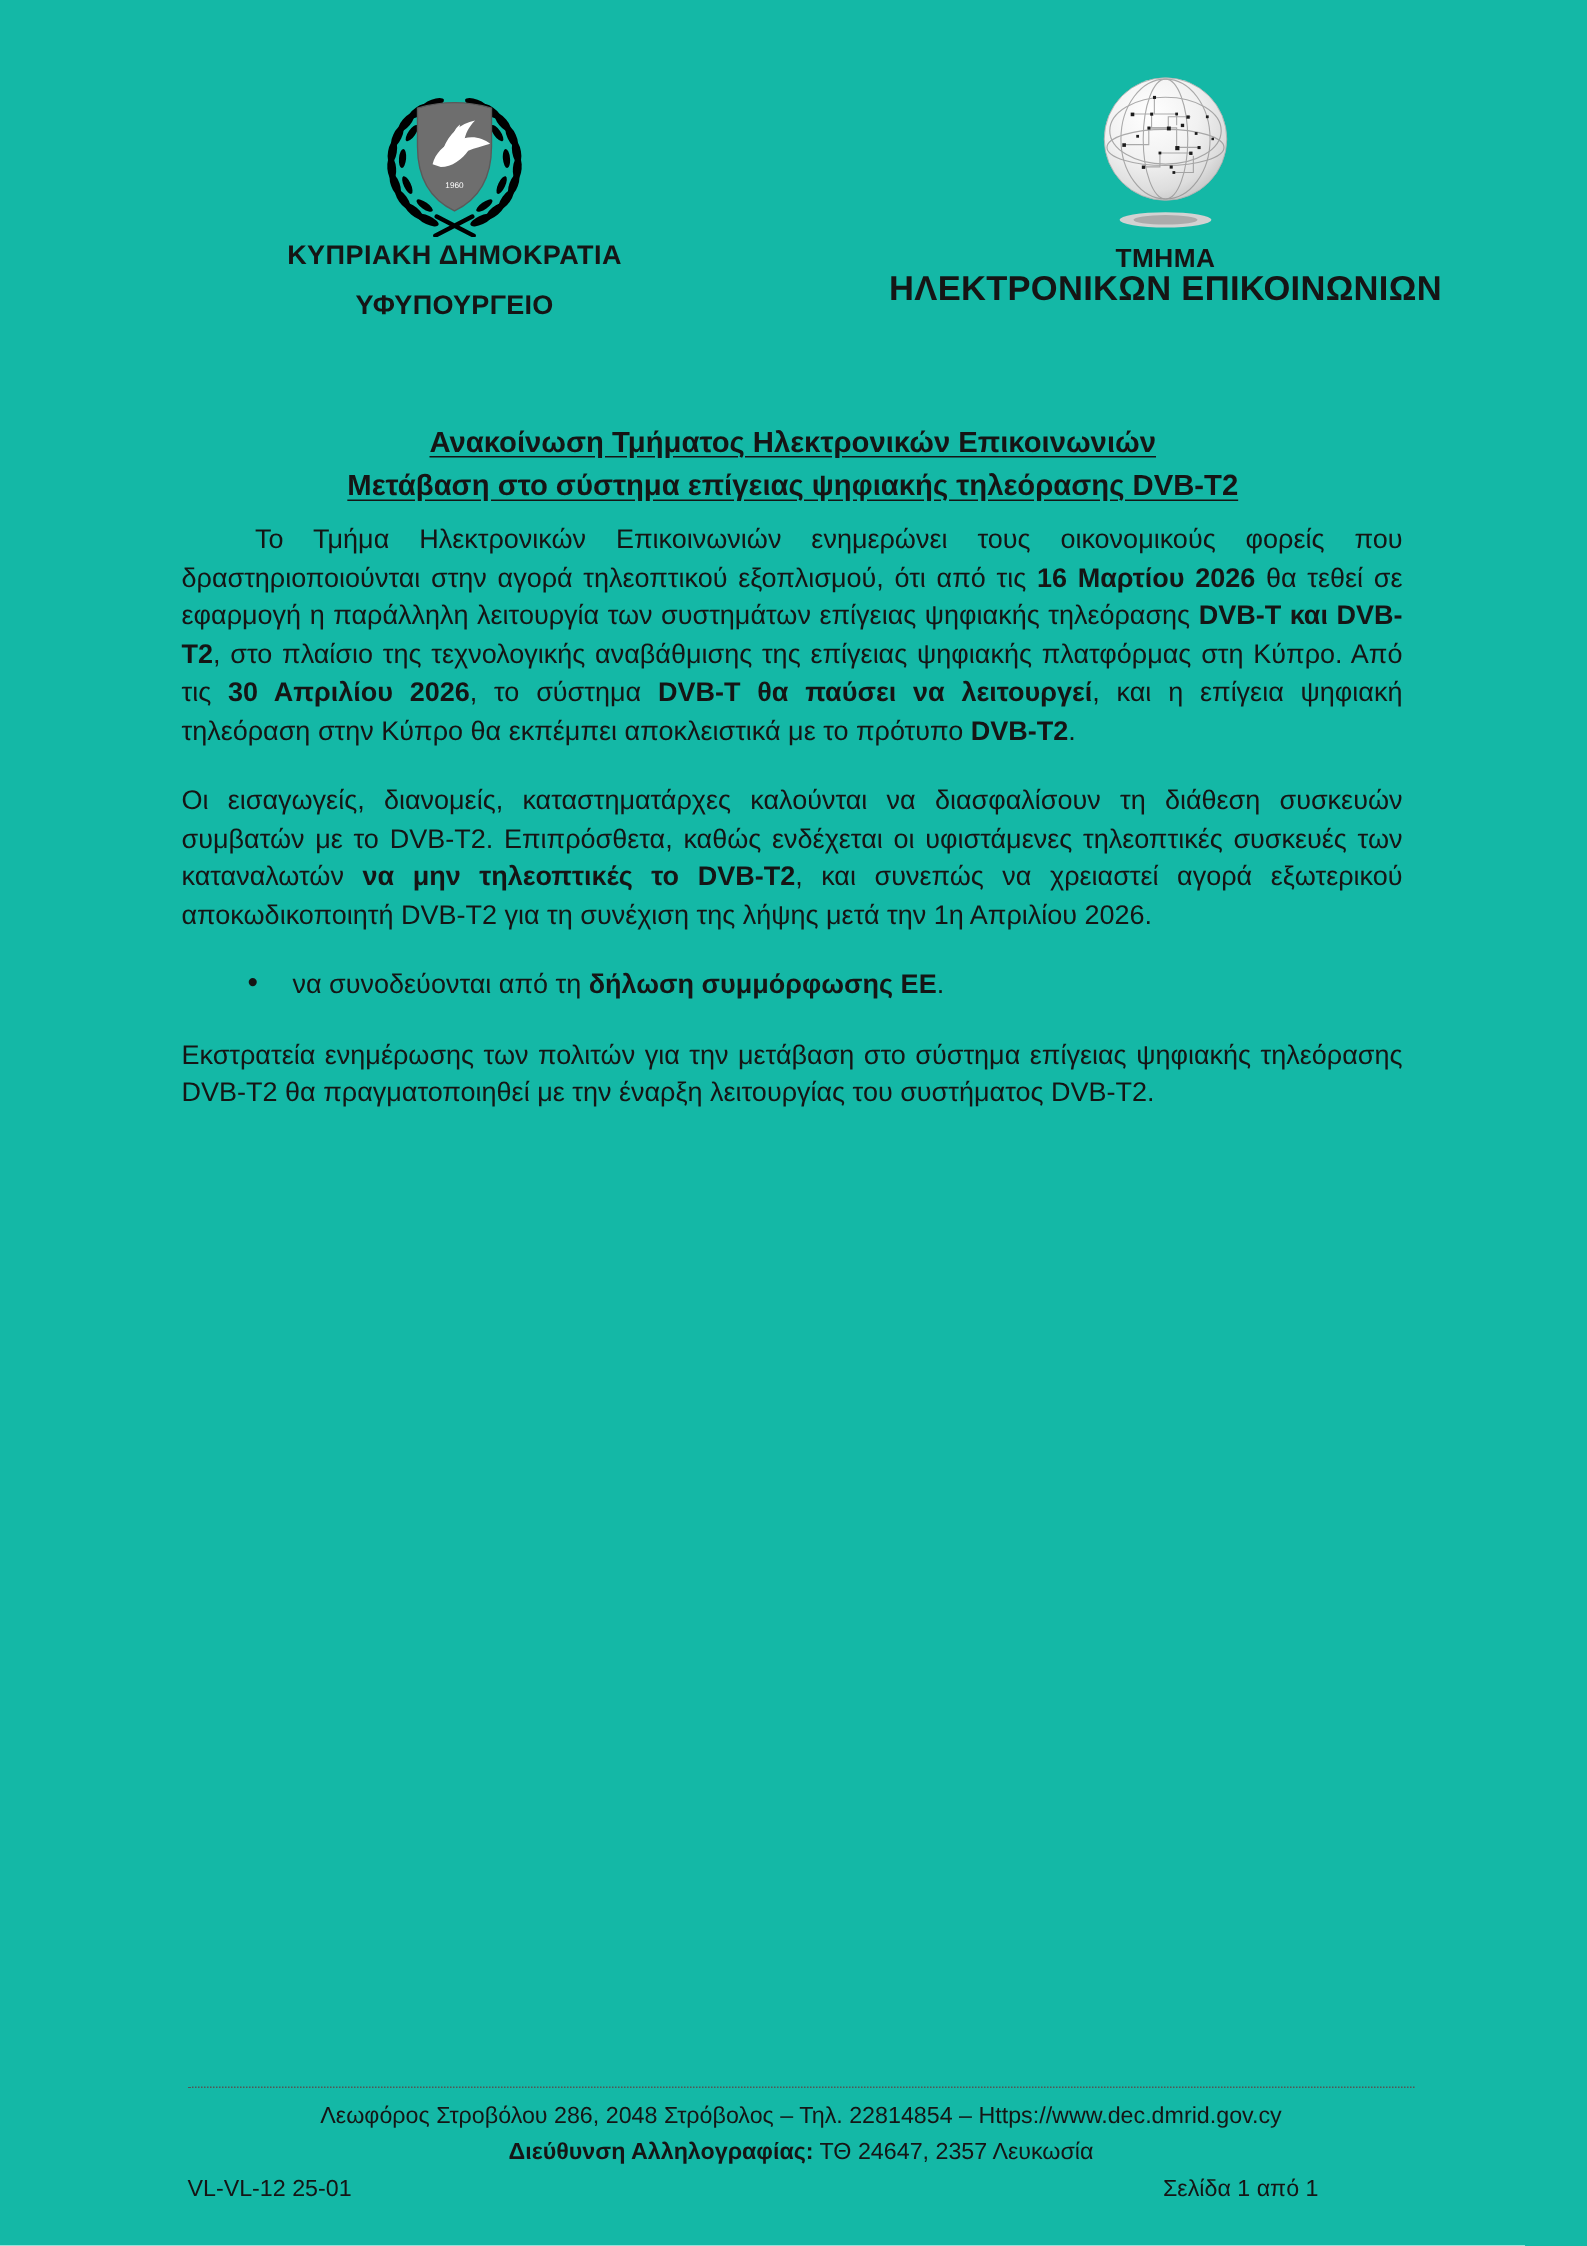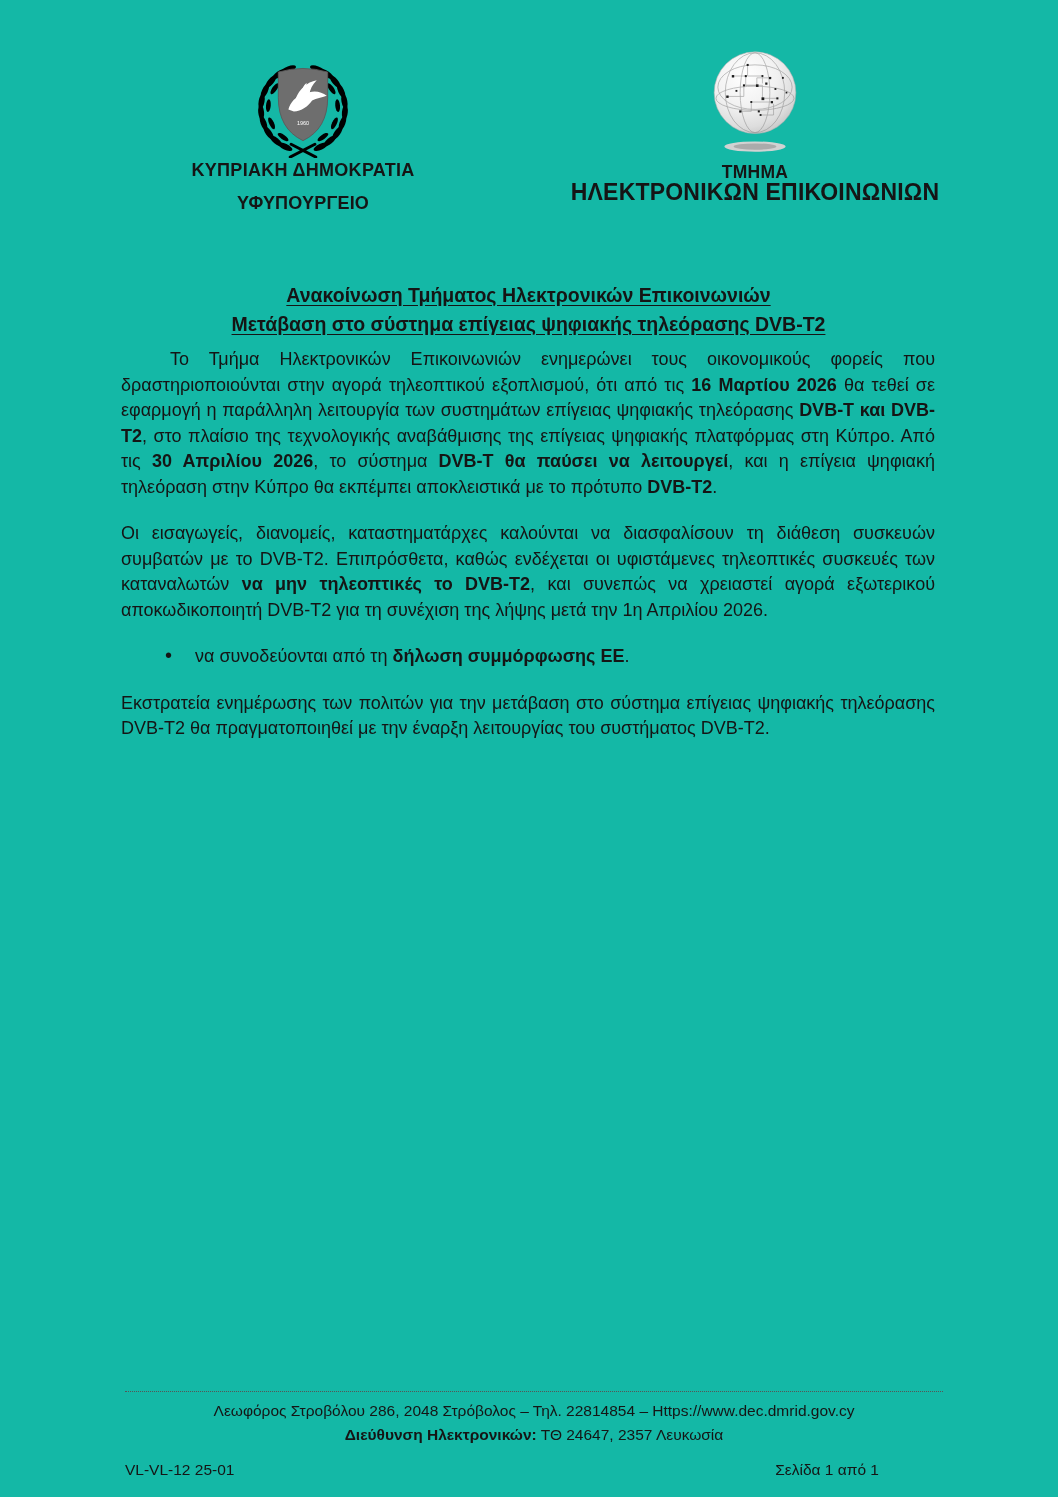--- a/index.html
+++ b/index.html
@@ -2,21 +2,21 @@
 <html lang="el"><head>
 <meta charset="utf-8">
 <style>
   html,body{margin:0;padding:0;background:#fff;}
   .page{
     position:relative;width:1058px;height:1497px;background:#14b8a6;
     font-family:"Liberation Sans",sans-serif;color:#151515;overflow:hidden;
   }
   
   .hdr-left{position:absolute;left:68px;top:52px;width:470px;text-align:center;}
-  .hdr-right{position:absolute;left:555px;top:50px;width:400px;text-align:center;}
+  .hdr-right{position:absolute;left:577px;top:50px;width:400px;text-align:center;}
   .emblem{display:block;margin:0 auto;}
   .hl1{margin-top:2px;font-weight:bold;font-size:18px;line-height:20px;letter-spacing:.3px;}
   .hl2{margin-top:13px;font-weight:bold;font-size:18px;line-height:21px;letter-spacing:.2px;}
   .hl3{font-weight:bold;font-size:18px;line-height:21px;letter-spacing:.2px;}
   .hr1{margin-top:9px;font-weight:bold;font-size:17.5px;line-height:19px;letter-spacing:.3px;}
   .hr2{font-weight:bold;font-size:23px;line-height:20px;letter-spacing:.2px;}
   .hr3{font-size:16px;line-height:20px;}
   
   .doc-title{position:absolute;left:121px;top:281px;width:815px;text-align:center;
     font-weight:bold;font-size:19.5px;line-height:29px;}
@@ -29,21 +29,21 @@
   .intro{margin:0 0 2px 0 !important;text-align:left;}
   .content ul{margin:0 0 21px 0;padding:0 0 0 74px;list-style:none;text-align:left;}
   .content li{position:relative;line-height:25.5px;}
   .content li::before{content:"•";position:absolute;left:-30px;top:-1px;font-size:20px;}
   .p-last{margin:0 !important;}
   .b{font-weight:bold;}
   
   .footer{position:absolute;left:125px;top:1391px;width:818px;
     border-top:1.5px dotted #555;padding-top:7px;font-size:15.5px;line-height:24px;
     text-align:center;}
-  .f-row{display:flex;justify-content:space-between;margin-top:11px;
+  .f-row{display:flex;justify-content:space-between;margin-top:1px;
     padding-right:64px;text-align:left;}
 </style>
 </head>
 <body>
 
 <div class="page">
 
   <div class="hdr-left">
     <svg class="emblem" width="112" height="106" viewBox="0 0 120 116">
       <g fill="#000000">
@@ -137,20 +137,20 @@
     <p class="p-indent"><span>Το Τμήμα Ηλεκτρονικών Επικοινωνιών ενημερώνει τους οικονομικούς φορείς που δραστηριοποιούνται στην αγορά τηλεοπτικού εξοπλισμού, ότι από τις </span><span class="b">16 Μαρτίου 2026</span><span> θα τεθεί σε εφαρμογή η παράλληλη λειτουργία των συστημάτων επίγειας ψηφιακής τηλεόρασης </span><span class="b">DVB-T και DVB-T2</span><span>, στο πλαίσιο της τεχνολογικής αναβάθμισης της επίγειας ψηφιακής πλατφόρμας στη Κύπρο. Από τις </span><span class="b">30 Απριλίου 2026</span><span>, το σύστημα </span><span class="b">DVB-T θα παύσει να λειτουργεί</span><span>, και η επίγεια ψηφιακή τηλεόραση στην Κύπρο θα εκπέμπει αποκλειστικά με το πρότυπο </span><span class="b">DVB-T2</span><span>.</span></p>
     <p><span>Οι εισαγωγείς, διανομείς, καταστηματάρχες καλούνται να διασφαλίσουν τη διάθεση συσκευών συμβατών με το DVB-T2. Επιπρόσθετα, καθώς ενδέχεται οι υφιστάμενες τηλεοπτικές συσκευές των καταναλωτών </span><span class="b">να μην τηλεοπτικές το DVB-T2</span><span>, και συνεπώς να χρειαστεί αγορά εξωτερικού αποκωδικοποιητή DVB-T2 για τη συνέχιση της λήψης μετά την 1η Απριλίου 2026.</span></p>
     <ul>
       <li><span>να συνοδεύονται από τη </span><span class="b">δήλωση συμμόρφωσης ΕΕ</span><span>.</span></li>
     </ul>
     <p class="p-last">Εκστρατεία ενημέρωσης των πολιτών για την μετάβαση στο σύστημα επίγειας ψηφιακής τηλεόρασης DVB-T2 θα πραγματοποιηθεί με την έναρξη λειτουργίας του συστήματος DVB-T2.</p>
   </div>
 
   <div class="footer">
     <div>Λεωφόρος Στροβόλου 286, 2048 Στρόβολος – Τηλ. 22814854 – Https://www.dec.dmrid.gov.cy</div>
-    <div><span class="b">Διεύθυνση Ηλεκτρονικών:</span><span> ΤΘ 24647, 2357 Λευκωσία</span></div>
+    <div><span class="b">Διεύθυνση Αλληλογραφίας:</span><span> ΤΘ 24647, 2357 Λευκωσία</span></div>
     <div class="f-row">
       <span>VL-VL-12 25-01</span>
       <span>Σελίδα 1 από 1</span>
     </div>
   </div>
 
 </div>
 
 </body></html>

